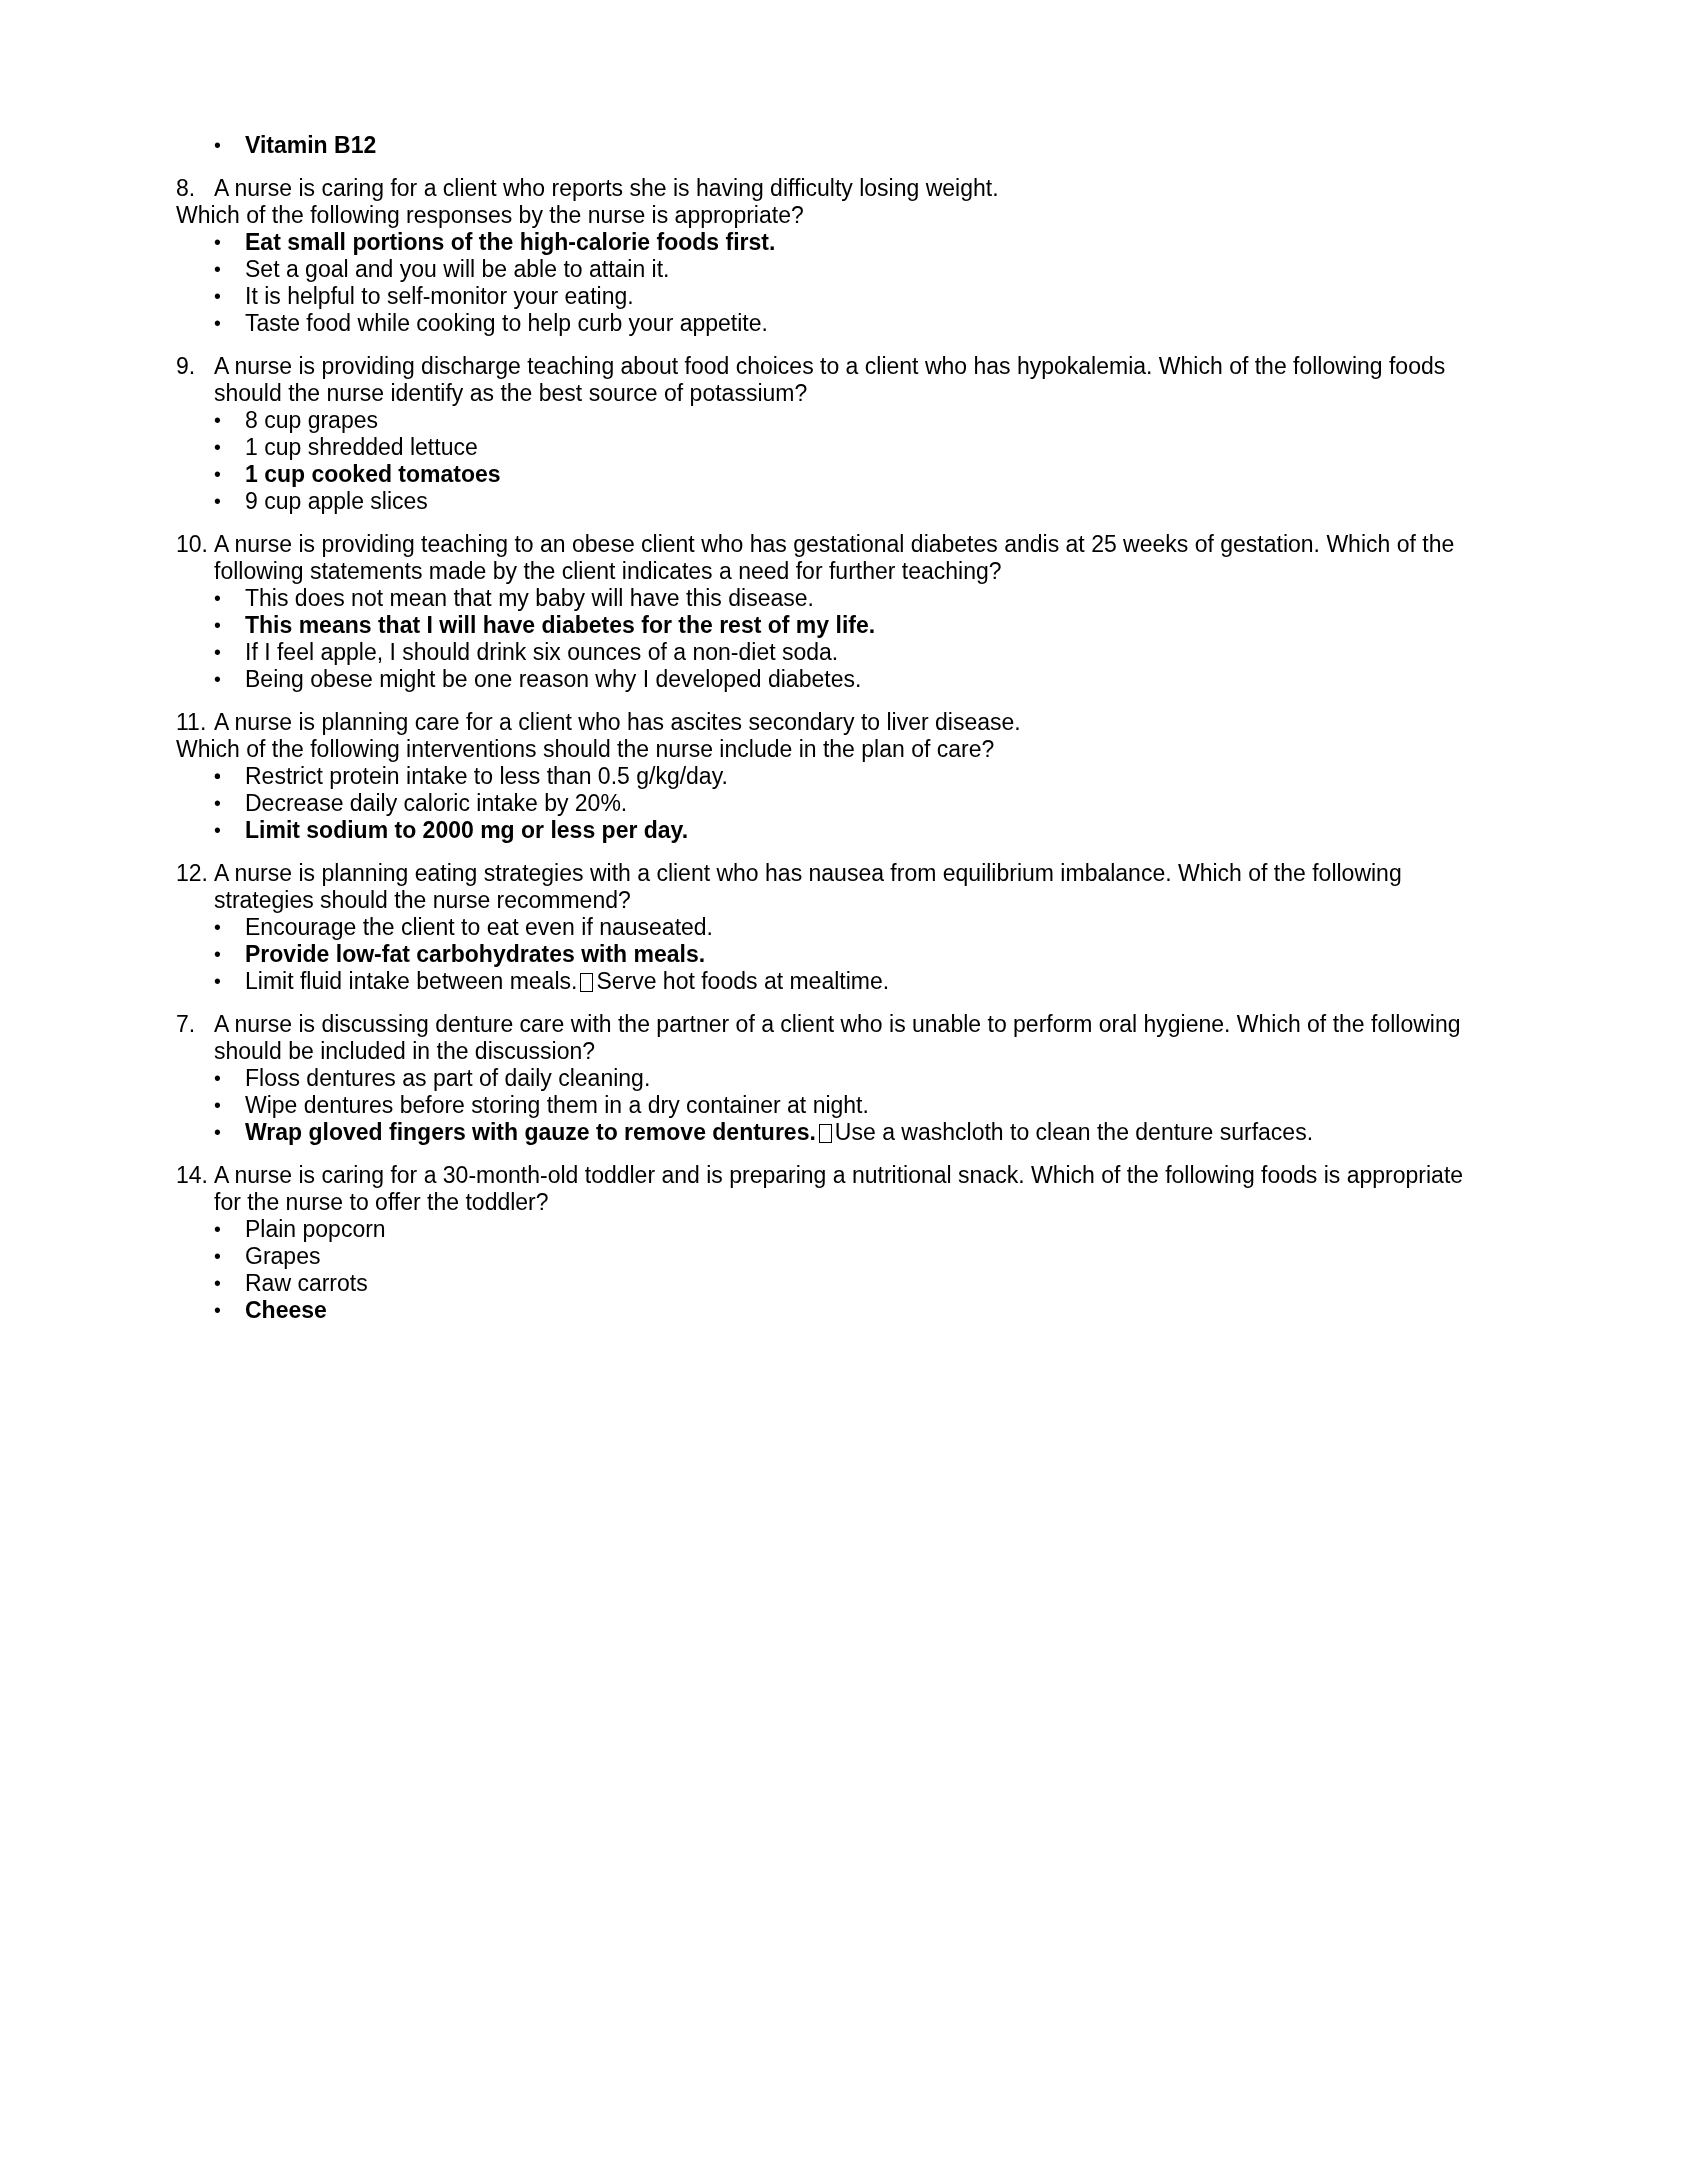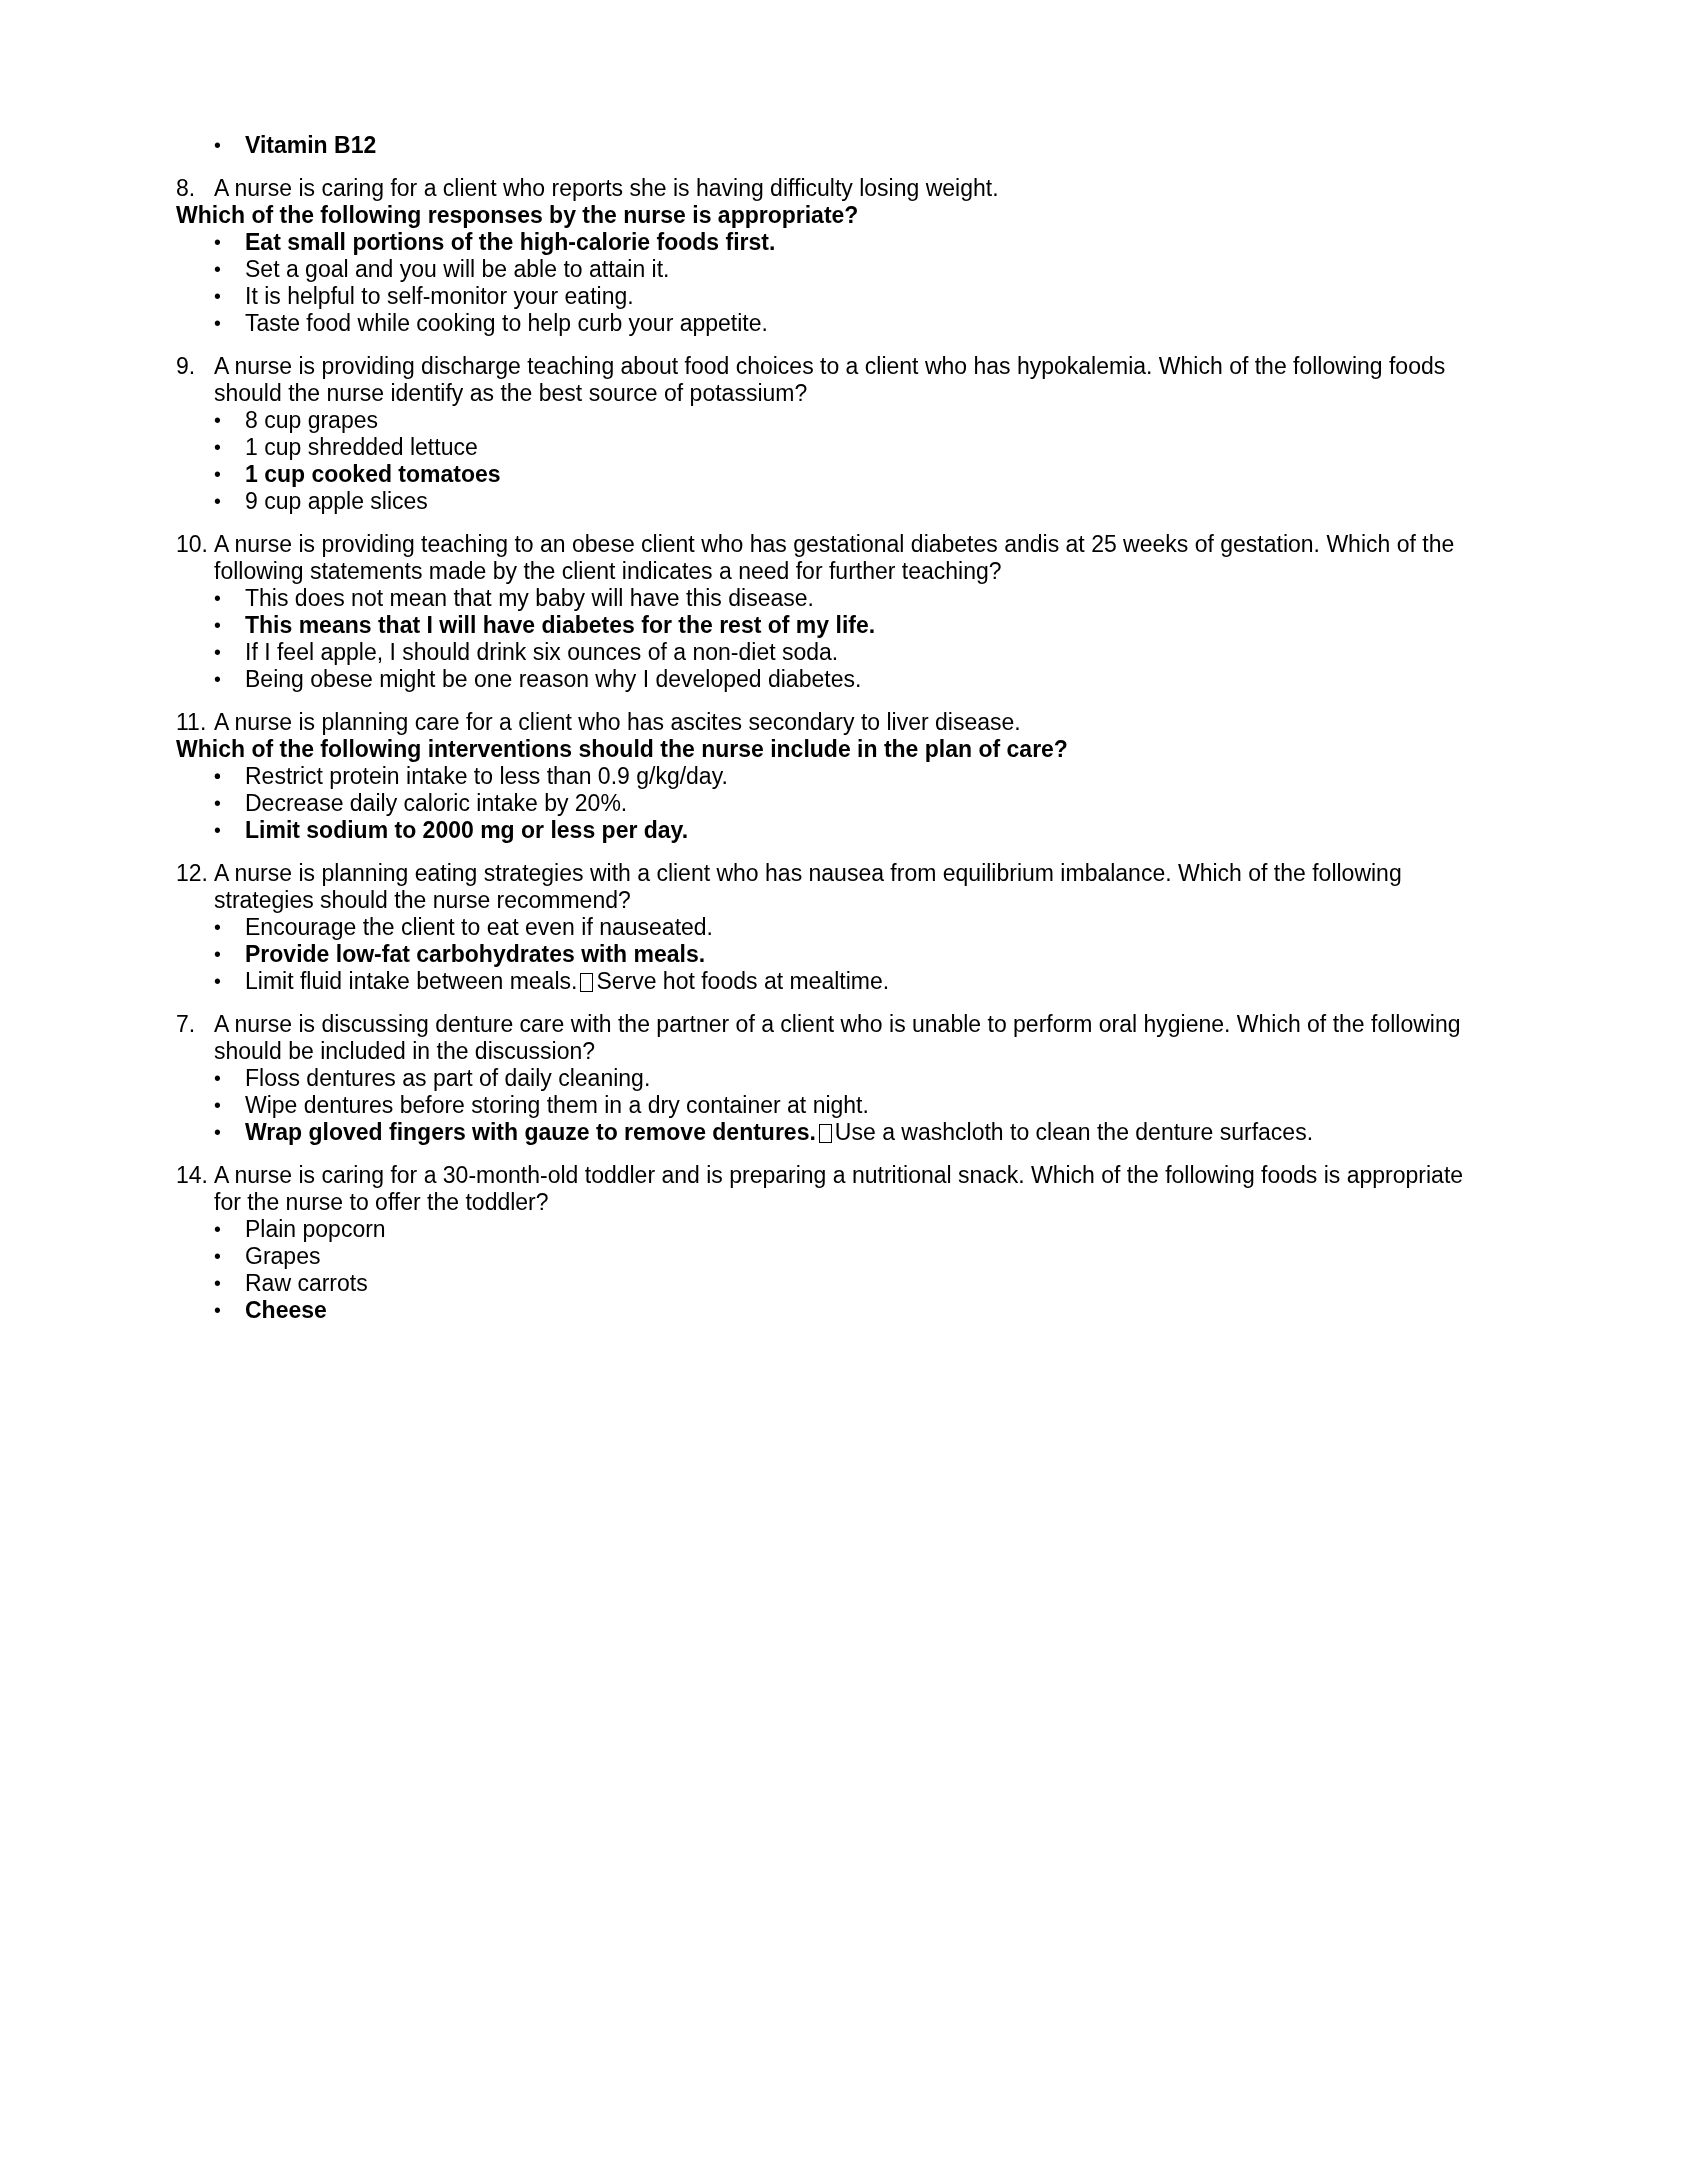--- a/index.html
+++ b/index.html
@@ -14,21 +14,21 @@
     line-height: 27px;
   }
   .page {
     width: 1683px;
     height: 2178px;
     padding: 132px 198px 59px 176px;
   }
   .question { margin-top: 16px; }
   .stem { position: relative; padding-left: 38px; }
   .qnum { position: absolute; left: 0; top: 0; }
-  .stem-margin { padding-left: 0; font-weight: bold; }
+  .stem-margin { padding-left: 0; }
   .option { position: relative; padding-left: 69px; }
   .option .bullet { position: absolute; left: 38px; top: 0; font-size: 0.85em; }
   .seg.bold { font-weight: bold; text-align: right; }
   .missing-box {
     display: inline-block;
     width: 13px;
     height: 19px;
     border: 1.5px solid #000;
     vertical-align: -3px;
     margin: 0 3px;
@@ -66,21 +66,21 @@
           <div class="option"><span class="bullet">•</span><span class="opt-text"><span class="seg bold">This means that I will have diabetes for the rest of my life.</span></span></div>
           <div class="option"><span class="bullet">•</span><span class="opt-text"><span class="seg">If I feel apple, I should drink six ounces of a non-diet soda.</span></span></div>
           <div class="option"><span class="bullet">•</span><span class="opt-text"><span class="seg">Being obese might be one reason why I developed diabetes.</span></span></div>
         </div>
       </div>
       <div class="question">
         <div class="stem"><span class="qnum">11.</span><span>A nurse is planning care for a client who has ascites secondary to liver disease.</span></div>
         <div class="stem-margin">Which of the following interventions should the nurse include in the plan of care?</div>
         <div class="options">
           <div class="option"><span class="bullet">•</span></div>
-          <div class="option"><span class="bullet">•</span><span class="opt-text"><span class="seg">Restrict protein intake to less than 0.9 g/kg/day.</span></span></div>
+          <div class="option"><span class="bullet">•</span><span class="opt-text"><span class="seg">Restrict protein intake to less than 0.5 g/kg/day.</span></span></div>
           <div class="option"><span class="bullet">•</span><span class="opt-text"><span class="seg">Decrease daily caloric intake by 20%.</span></span></div>
           <div class="option"><span class="bullet">•</span><span class="opt-text"><span class="seg bold">Limit sodium to 2000 mg or less per day.</span></span></div>
         </div>
       </div>
       <div class="question">
         <div class="stem"><span class="qnum">12.</span><span>A nurse is planning eating strategies with a client who has nausea from equilibrium imbalance. Which of the following strategies should the nurse recommend?</span></div>
         <div class="options">
           <div class="option"><span class="bullet">•</span><span class="opt-text"><span class="seg">Encourage the client to eat even if nauseated.</span></span></div>
           <div class="option"><span class="bullet">•</span><span class="opt-text"><span class="seg bold">Provide low-fat carbohydrates with meals.</span></span></div>
           <div class="option"><span class="bullet">•</span><span class="opt-text"><span class="seg">Limit fluid intake between meals.</span><span class="missing-box"></span><span class="seg">Serve hot foods at mealtime.</span></span></div>

